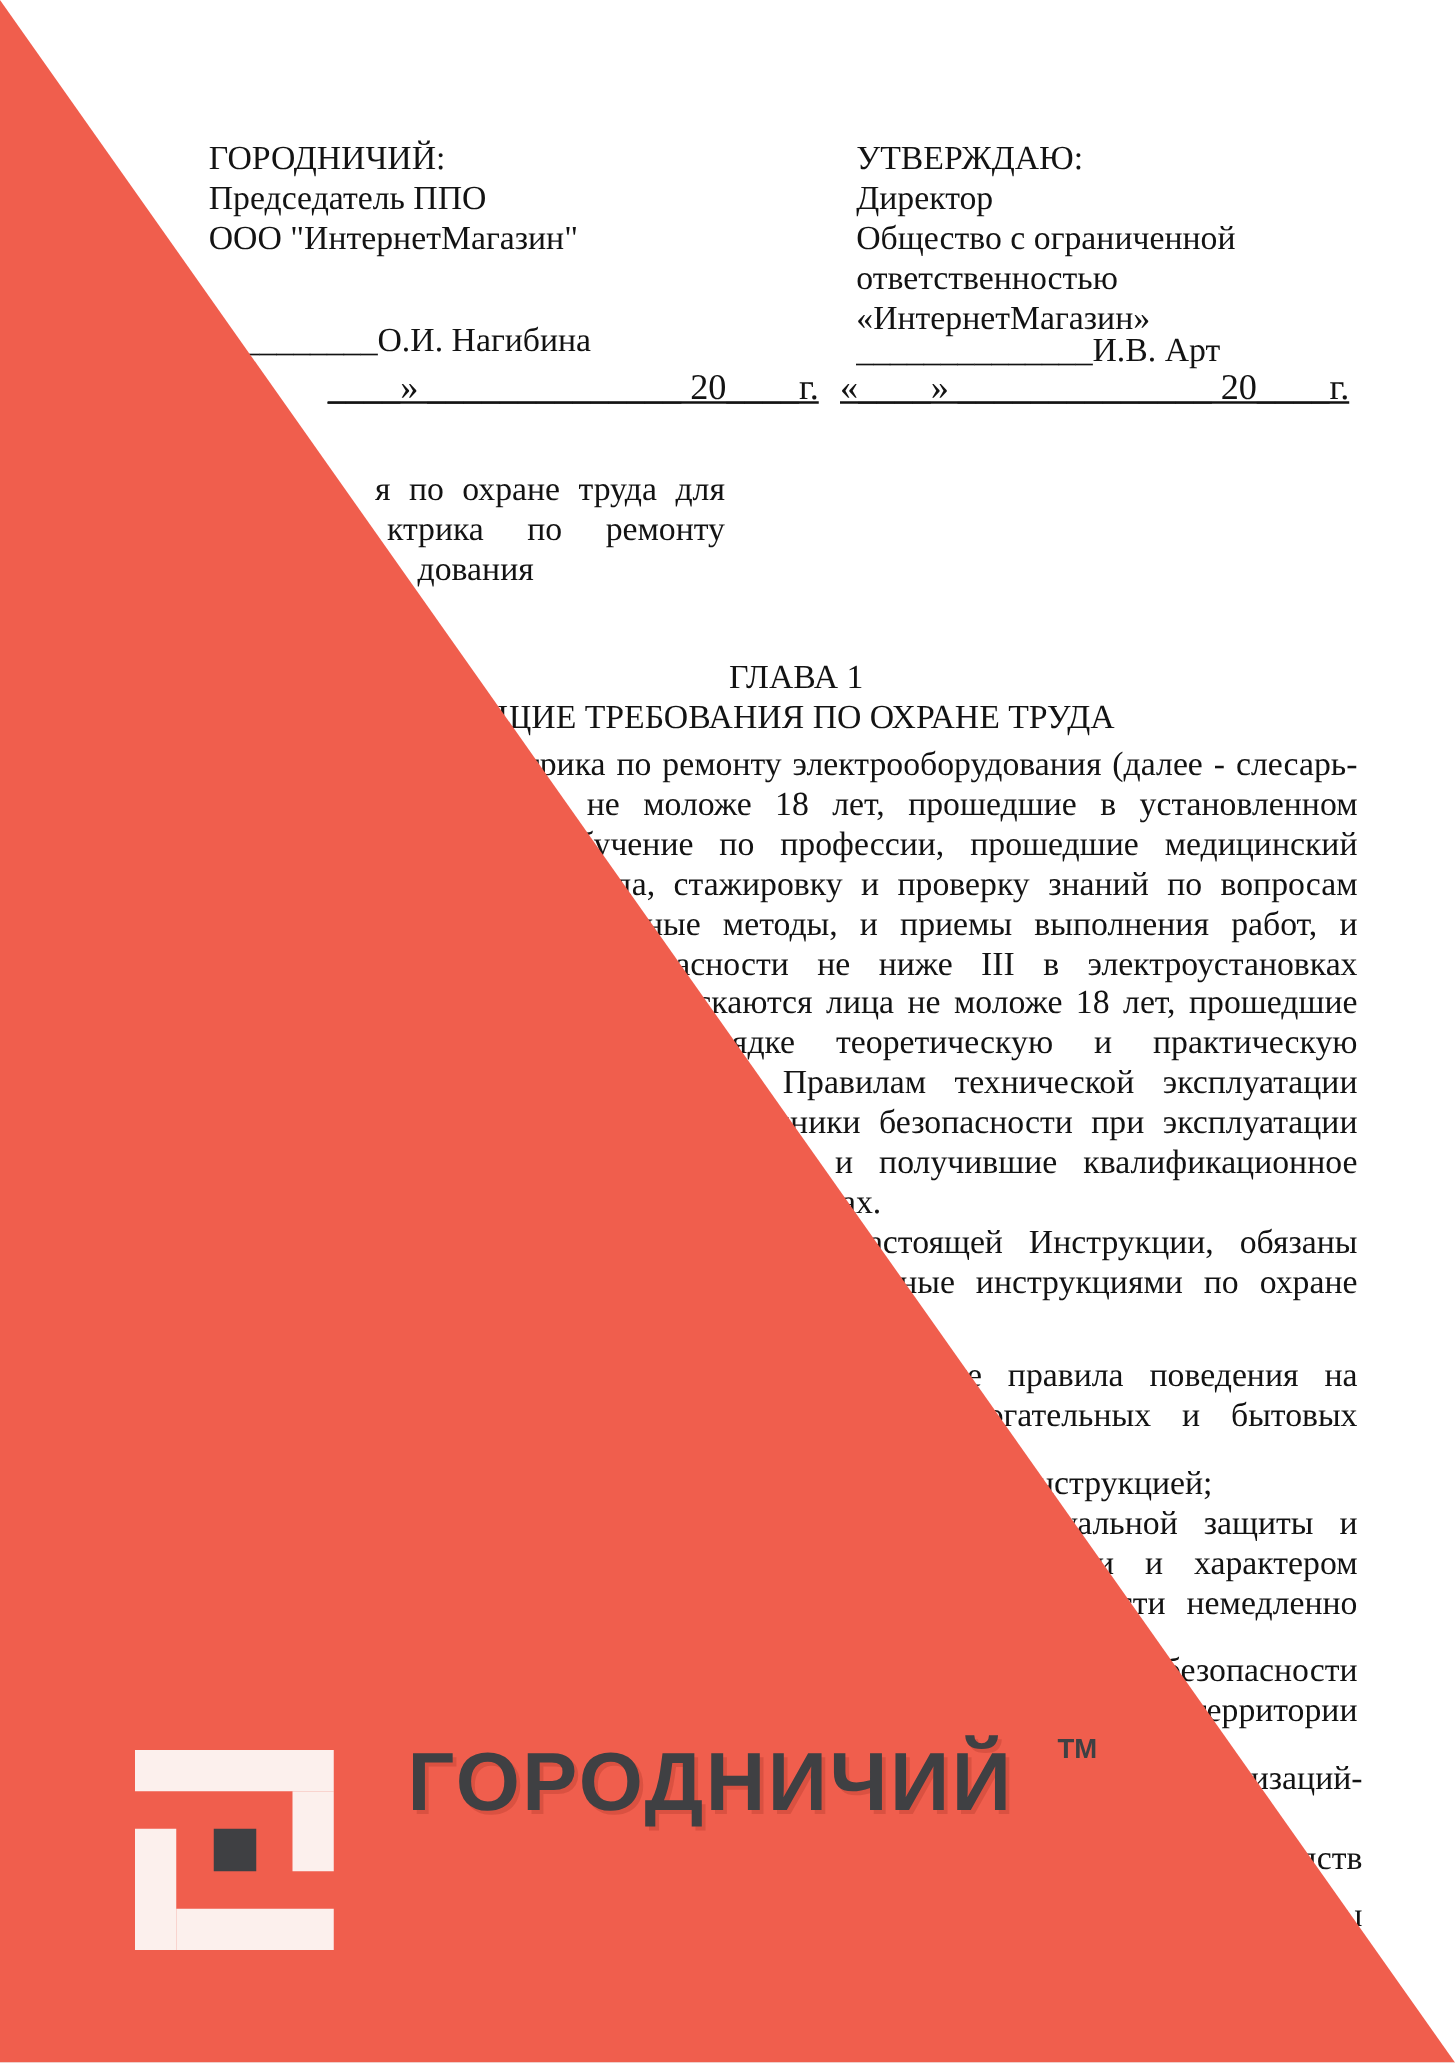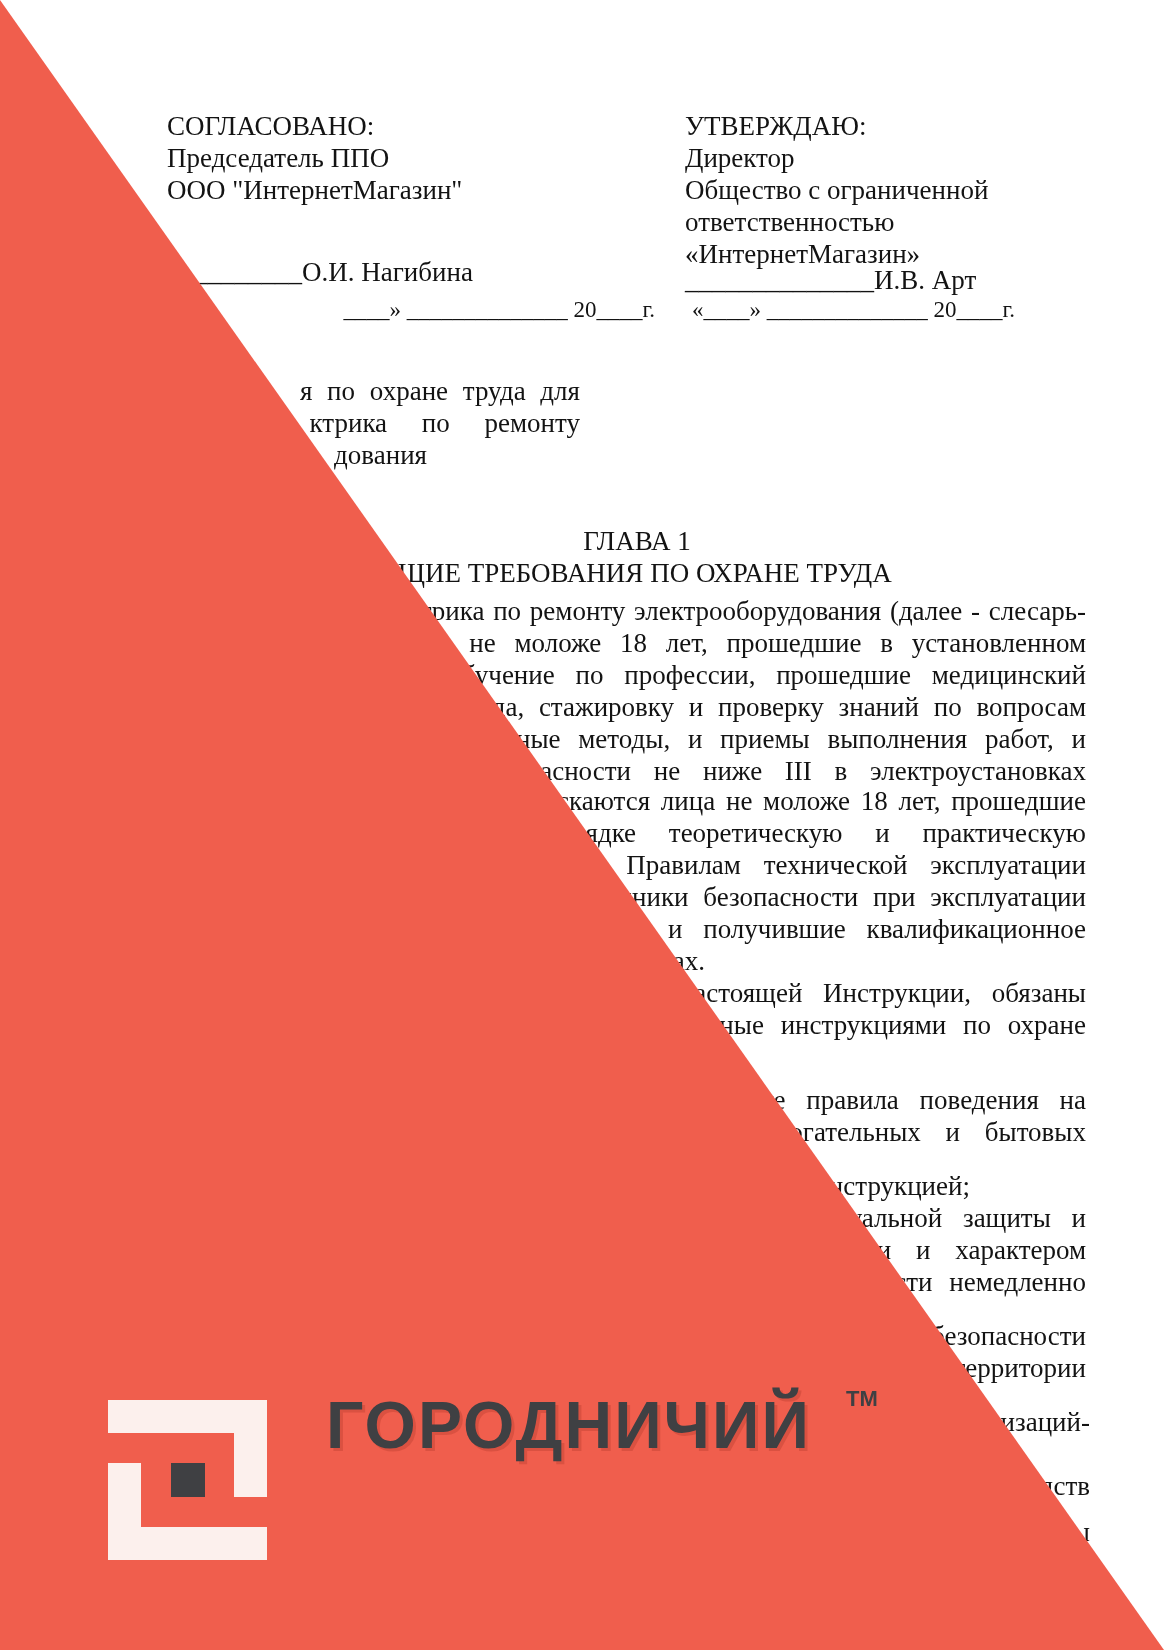--- a/index.html
+++ b/index.html
@@ -7,21 +7,21 @@
     position:relative;
     width:1164px;height:1650px;
     background:#ffffff;
     overflow:hidden;
     font-family:"Liberation Serif", serif;
     color:#131313;
   }
   
   .hblock{position:absolute;font-size:27px;line-height:32px;white-space:nowrap;}
   .sigline{position:absolute;font-size:27px;line-height:32px;white-space:nowrap;}
-  .dateline{position:absolute;font-size:23px;line-height:32px;white-space:nowrap;}
+  .dateline{position:absolute;font-size:29px;line-height:32px;white-space:nowrap;text-decoration:underline;}
   .line{position:absolute;font-size:27px;line-height:30px;white-space:nowrap;}
   .line.center{left:110px;right:0;text-align:center;}
   
   .overlay{
     position:absolute;inset:0;
     background:#f05e4d;
     clip-path:polygon(0 0, 100% 100%, 0 100%);
   }
   
   .mk{position:absolute;background:#fcf0ed;}
@@ -48,36 +48,36 @@
     font-weight:bold;font-size:26px;line-height:28px;
     letter-spacing:2px;color:#fcf0ed;white-space:nowrap;
   }
 </style>
 </head>
 <body>
 
 <div class="page">
 
   <div class="hblock" style="left:167px;top:110px">
-    <div>СОГЛАСОВАНО:</div>
+    <div>ГОРОДНИЧИЙ:</div>
     <div>Председатель ППО</div>
     <div>ООО "ИнтернетМагазин"</div>
   </div>
   <div class="sigline" style="left:167px;top:256px">__________О.И. Нагибина</div>
   <div class="dateline" style="right:509px;top:294px;text-align:right">____»  ______________  20____г.</div>
 
   <div class="hblock" style="left:685px;top:110px">
     <div>УТВЕРЖДАЮ:</div>
     <div>Директор</div>
     <div>Общество с ограниченной</div>
     <div>ответственностью</div>
     <div>«ИнтернетМагазин»</div>
   </div>
   <div class="sigline" style="left:685px;top:264px">______________И.В. Арт</div>
-  <div class="dateline" style="left:692px;top:294px">«____»  ______________  20____г.</div>
+  <div class="dateline" style="left:672px;top:294px">«____»  ______________  20____г.</div>
 
   <div>
       <div class="line" style="top: 376px; right: 584px; text-align: right; word-spacing: 8px;">я по охране труда для</div>
       <div class="line" style="top: 408px; right: 584px; text-align: left; word-spacing: 28px;">ктрика по ремонту</div>
       <div class="line" style="top: 440px; right: 737px; ">дования</div>
       <div class="line center" style="top: 526px;">ГЛАВА 1</div>
       <div class="line center" style="top: 558px;">БЩИЕ ТРЕБОВАНИЯ ПО ОХРАНЕ ТРУДА</div>
       <div class="line" style="top: 596px; right: 78px; text-align: right; word-spacing: 2px;">электрика по ремонту электрооборудования (далее - слесарь-</div>
       <div class="line" style="top: 628px; right: 78px; text-align: right; word-spacing: 12px;">лица не моложе 18 лет, прошедшие в установленном</div>
       <div class="line" style="top: 660px; right: 78px; text-align: right; word-spacing: 14px;">же обучение по профессии, прошедшие медицинский</div>

